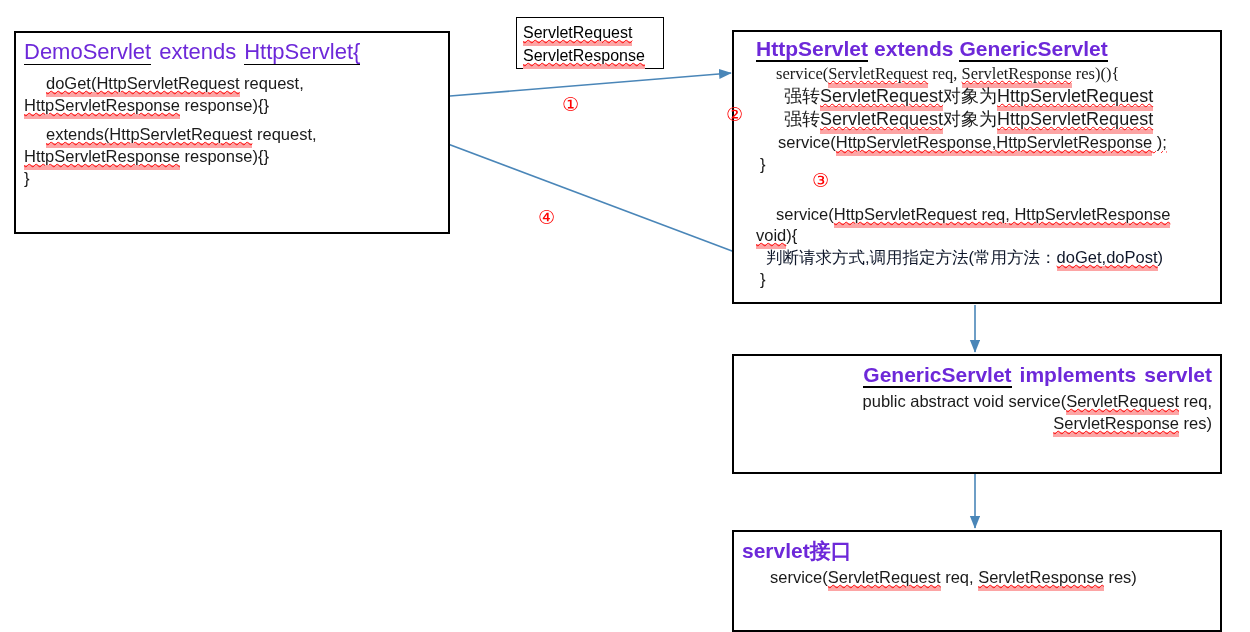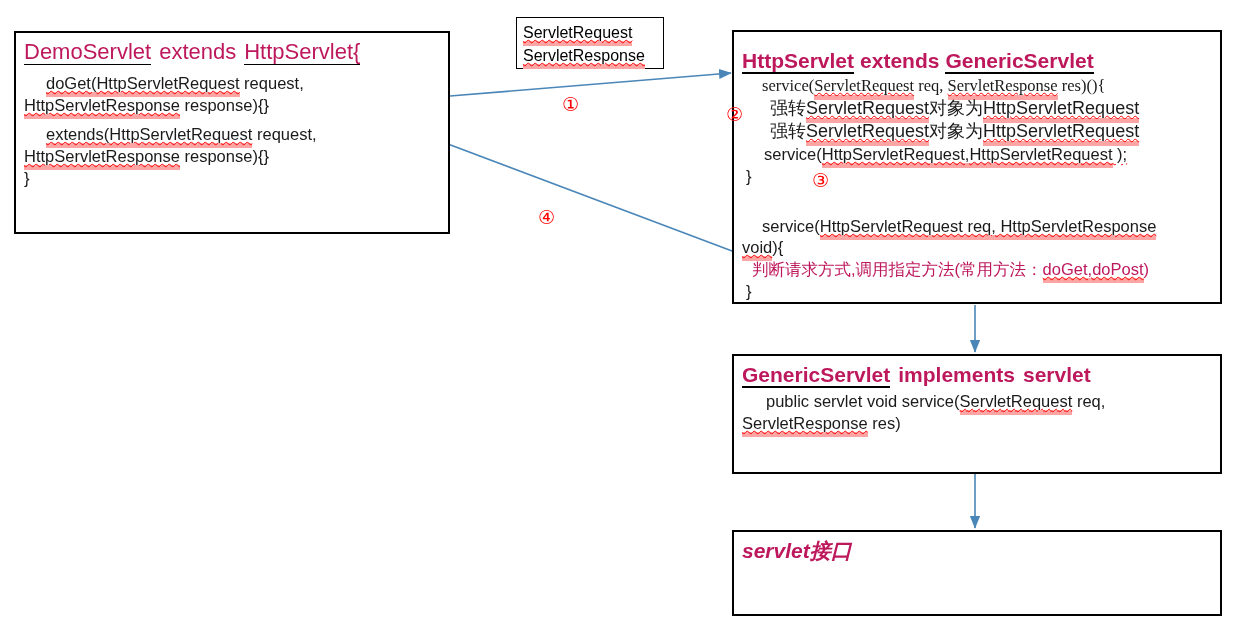--- a/index.html
+++ b/index.html
@@ -27,21 +27,21 @@
   .box.thin {
     border-width: 1.5px;
   }
   .box-inner {
     padding: 6px 8px 4px 8px;
   }
   .title {
     font-weight: bold;
     font-size: 21px;
     line-height: 1.18;
-    color: #be185d;
+    color: #6d28d9;
     white-space: nowrap;
   }
   .line {
     font-size: 16.5px;
     line-height: 1.32;
     color: #1a1a1a;
     white-space: normal;
   }
   .indent {
     text-indent: 22px;
@@ -86,21 +86,21 @@
   svg.arrows {
     position: absolute;
     left: 0;
     top: 0;
     width: 1250px;
     height: 632px;
     z-index: 2;
     pointer-events: none;
   }
   .grey {
-    color: #be185d;
+    color: #0f172a;
   }
 </style>
 </head>
 <body>
 
 <div id="canvas">
 
   <svg class="arrows" viewBox="0 0 1250 632" xmlns="http://www.w3.org/2000/svg">
     <defs>
       <marker id="ah" markerWidth="9" markerHeight="9" refX="7.5" refY="3.2" orient="auto" markerUnits="strokeWidth">
@@ -162,70 +162,73 @@
       <div class="small-line">
         <span class="sp-u">ServletRequest</span>
       </div>
       <div class="small-line">
         <span class="sp-u">ServletResponse</span>
       </div>
     </div>
   </div>
 
   <div class="box" style="left:732px; top:30px; width:490px; height:274px;">
-    <div class="box-inner" style="padding:5px 6px 4px 8px;margin-top:12px;">
+    <div class="box-inner" style="padding:5px 6px 4px 22px;">
       <div class="title" style="font-size:21px; margin-bottom:1px;">
         <span class="u">HttpServlet</span><span style="padding:0 6px;">extends</span><span class="u">GenericServlet</span>
       </div>
       <div class="line" style="padding-left:20px;font-family:Liberation Serif, serif;">
         <span>service(</span><span class="sp-u">ServletRequest</span><span> req, </span><span class="sp-u">ServletResponse</span><span> res)(){</span>
       </div>
       <div class="line cjk-bold" style="padding-left:28px;">
         <span>强转</span><span class="sp-u">ServletRequest</span><span>对象为</span><span class="sp-u">HttpServletRequest</span>
       </div>
       <div class="line cjk-bold" style="padding-left:28px;">
         <span>强转</span><span class="sp-u">ServletRequest</span><span>对象为</span><span class="sp-u">HttpServletRequest</span>
       </div>
       <div class="line" style="padding-left:22px;">
-        <span>service(</span><span class="sp-u">HttpServletRequest,HttpServletRequest</span><span class="sp"> );</span>
+        <span>service(</span><span class="sp-u">HttpServletResponse,HttpServletResponse</span><span class="sp"> );</span>
       </div>
       <div class="line" style="padding-left:4px;">}</div>
 
       <div style="height:28px;"></div>
 
       <div class="line" style="padding-left:20px;">
         <span>service(</span><span class="sp-u">HttpServletRequest req, HttpServletResponse</span>
       </div>
       <div class="line">
         <span class="sp-u">void</span><span>){</span>
       </div>
       <div class="line grey" style="padding-left:10px;">
         <span>判断请求方式,调用指定方法(常用方法：</span><span class="sp-u">doGet,doPost</span><span>)</span>
       </div>
       <div class="line" style="padding-left:4px;">}</div>
     </div>
   </div>
 
   <div class="box" style="left:732px; top:354px; width:490px; height:120px;">
-    <div class="box-inner" style="padding:7px 8px;">
+    <div class="box-inner" style="padding:7px 8px;text-align:right;">
       <div class="title" style="font-size:21px; margin-bottom:3px;">
         <span class="u">GenericServlet</span><span style="padding:0 8px;">implements</span><span>servlet</span>
       </div>
       <div class="line" style="padding-left:24px;">
-        <span>public servlet void service(</span><span class="sp-u">ServletRequest</span><span> req,</span>
+        <span>public abstract void service(</span><span class="sp-u">ServletRequest</span><span> req,</span>
       </div>
       <div class="line">
         <span class="sp-u">ServletResponse</span><span> res)</span>
       </div>
     </div>
   </div>
 
-  <div class="box" style="left:732px; top:530px; width:490px; height:86px;font-style:italic;">
+  <div class="box" style="left:732px; top:530px; width:490px; height:102px;">
     <div class="box-inner" style="padding:7px 8px;">
       <div class="title" style="font-size:21px; margin-bottom:3px;">servlet接口</div>
+      <div class="line" style="padding-left:28px;">
+        <span>service(</span><span class="sp-u">ServletRequest</span><span> req, </span><span class="sp-u">ServletResponse</span><span> res)</span>
+      </div>
     </div>
   </div>
 
   <div class="circ" style="left:562px; top:95px;">①</div>
   <div class="circ" style="left:726px; top:105px;">②</div>
   <div class="circ" style="left:812px; top:171px;">③</div>
   <div class="circ" style="left:538px; top:208px;">④</div>
 
 </div>
 

